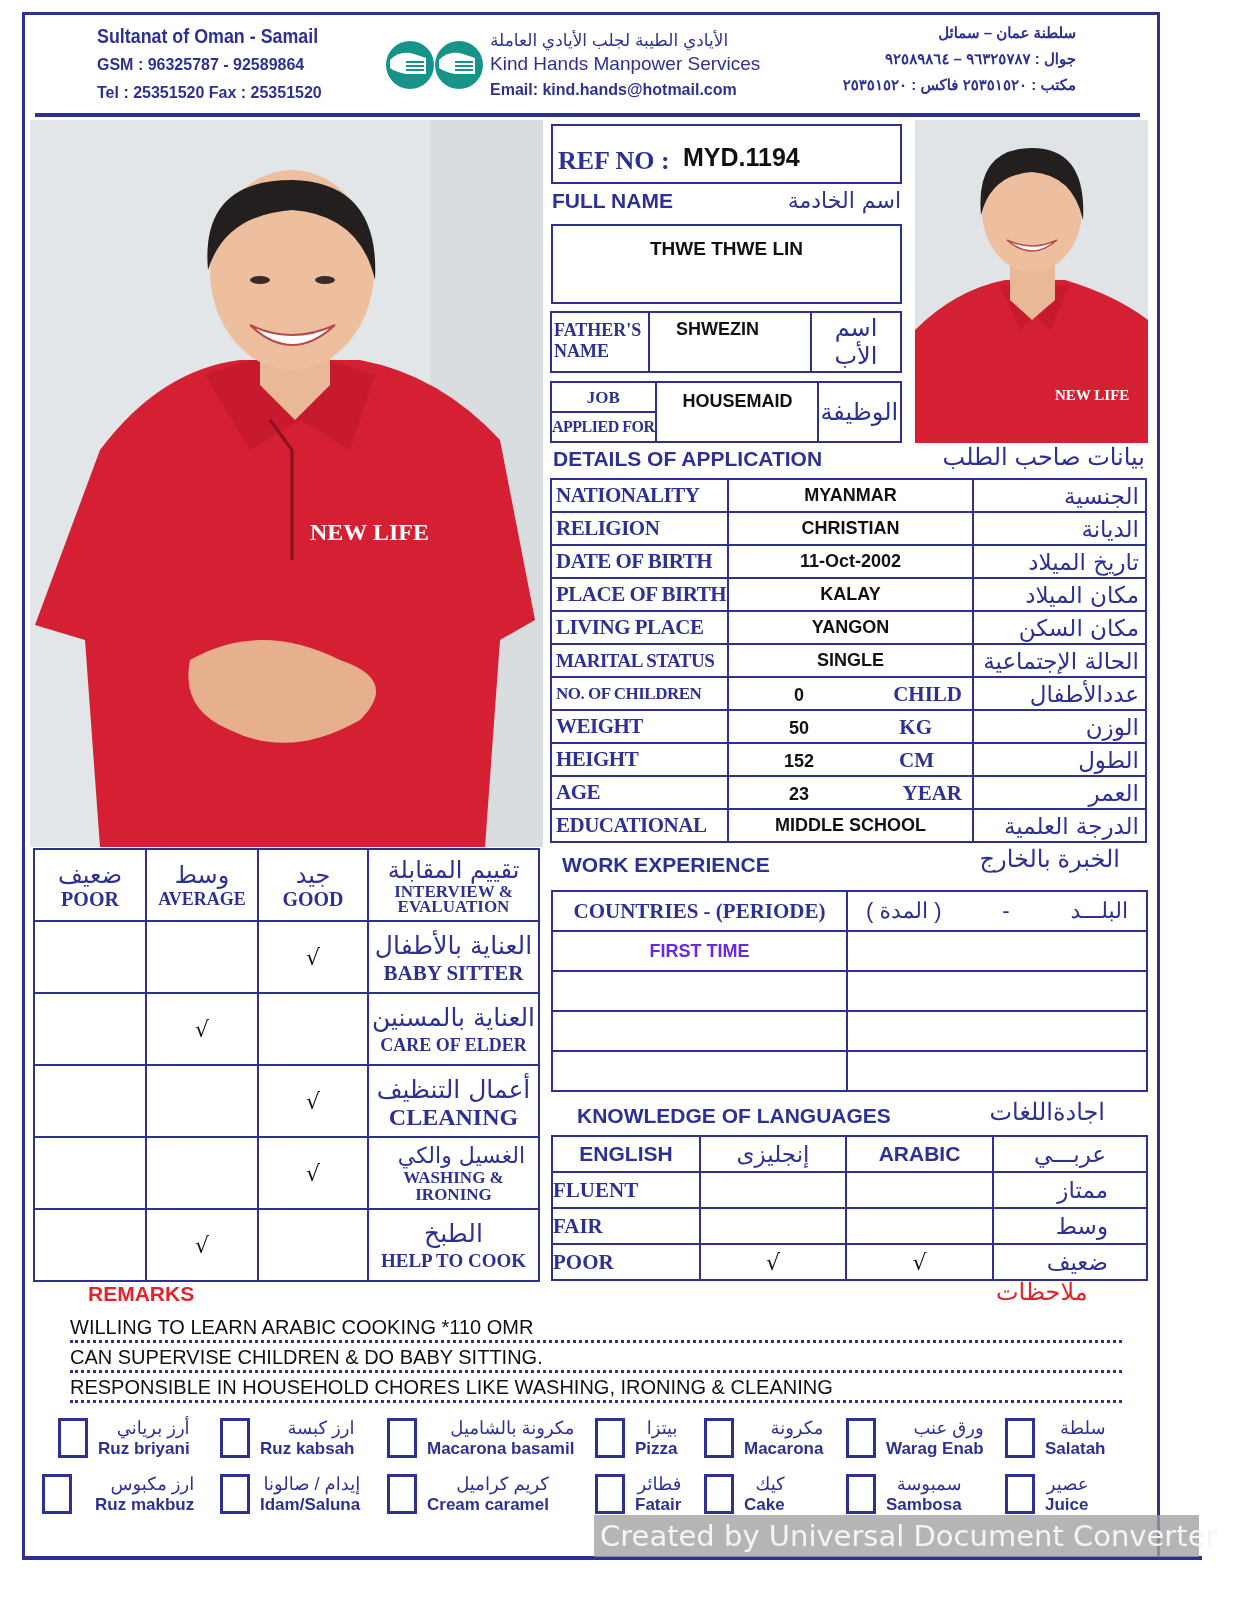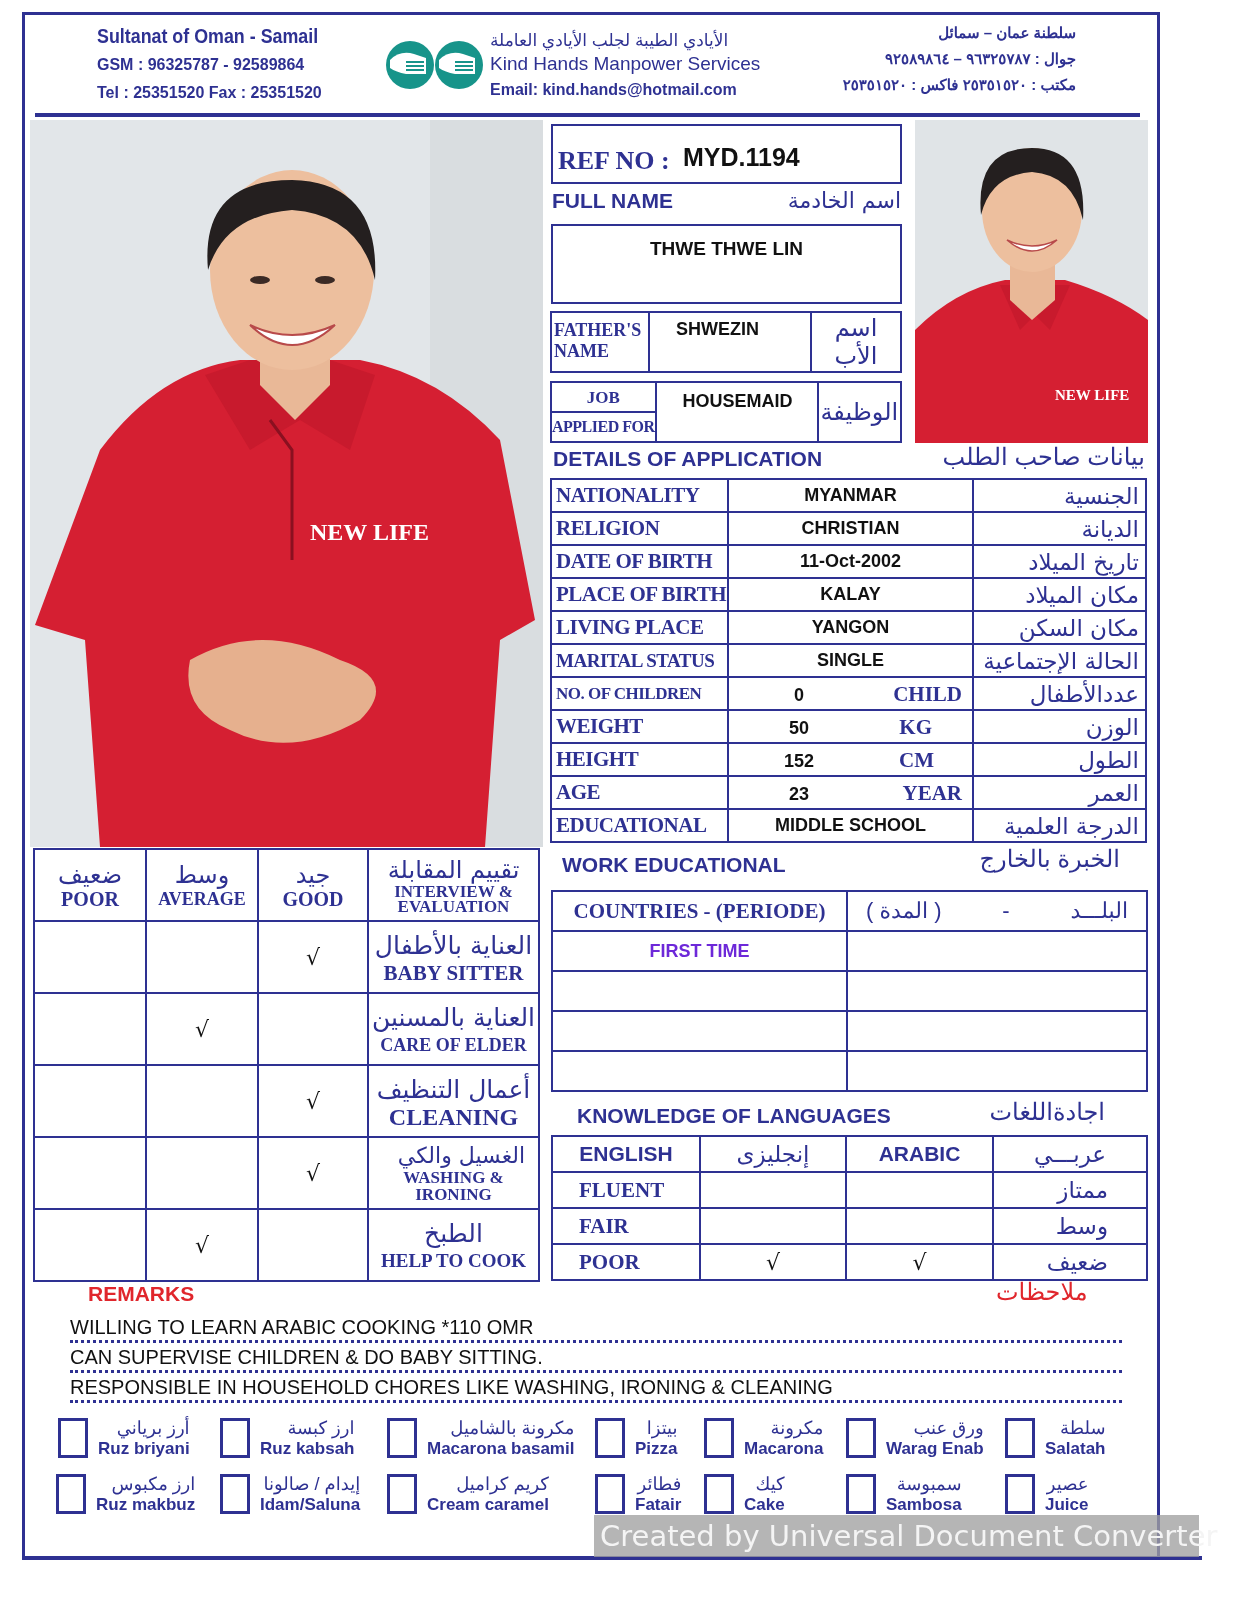--- a/index.html
+++ b/index.html
@@ -77,21 +77,21 @@
   .work td.c1 { width: 295px; text-align: center; }
   .work .hd-en { font-family: "Liberation Serif", serif; font-weight: bold; font-size: 21px; }
   .work .hd-ar { font-size: 22px; direction: rtl; display: flex; justify-content: space-between; padding: 0 18px; }
   .work .cell-val { color: #6d28d9; font-weight: bold; font-size: 18px; }
 
   .lang { left: 551px; top: 1135px; width: 597px; }
   .lang td { height: 36px; }
   .lang .w1 { width: 148px; } .lang .w2 { width: 146px; } .lang .w3 { width: 147px; }
   .lang .hen { font-weight: bold; font-size: 21px; text-align: center; }
   .lang .har { font-size: 23px; text-align: center; direction: rtl; }
-  .lang .len { font-family: "Liberation Serif", serif; font-weight: bold; font-size: 21px; padding-left: 26px; }
+  .lang .len { font-family: "Liberation Serif", serif; font-weight: bold; font-size: 21px; }
   .lang .lar { font-size: 23px; text-align: right; padding-right: 38px; direction: rtl; }
   .lang .chk { text-align: center; }
 
   .remarks-lbl { left: 88px; top: 1282px; font-size: 21px; font-weight: bold; color: #e0262c; }
   .remarks-ar { left: 996px; top: 1278px; font-size: 24px; color: #e0262c; direction: rtl; }
   .rline { position: absolute; left: 70px; width: 1050px; font-size: 20px; color: #111; white-space: nowrap; }
   .dots { position: absolute; left: 70px; width: 1052px; border-bottom: 3px dotted #2e3192; height: 0; }
 
   .food { position: absolute; display: flex; align-items: center; }
   .food .cb { width: 30px; height: 40px; border: 3px solid #2e3192; margin-right: 10px; flex: none; }
@@ -356,21 +356,21 @@
     <td><span class="check">√</span></td>
     <td></td>
     <td>
       <span class="r-ar ar navy">الطبخ</span>
       <span class="r-en navy">HELP TO COOK</span>
     </td>
   </tr>
 </tbody>
   </table>
 
-<div class="sec-title navy" style="left:562px;top:853px;">WORK EDUCATIONAL</div>
+<div class="sec-title navy" style="left:562px;top:853px;">WORK EXPERIENCE</div>
 <div class="sec-ar navy" style="left:965px;top:845px;width:155px;text-align:right;">الخبرة بالخارج</div>
 
 <table class="grid work">
   <tbody>
       <tr>
     <td class="c1 hd-en navy">COUNTRIES - (PERIODE)</td>
     <td class="navy">
       <div class="hd-ar">
         <span>البلـــد</span>
         <span>-</span>
@@ -481,21 +481,21 @@
     </div>
 </div>
 <div class="food" style="left:1005px;top:1417px;">
   <div class="cb"></div>
   <div class="txt">
       <span class="far">سلطة</span>
       <span class="fen">Salatah</span>
     </div>
 </div>
 
-<div class="food" style="left:56px;top:1473px;">
+<div class="food" style="left:42px;top:1473px;gap:13px;">
   <div class="cb"></div>
   <div class="txt">
       <span class="far">ارز مكبوس</span>
       <span class="fen">Ruz makbuz</span>
     </div>
 </div>
 <div class="food" style="left:220px;top:1473px;">
   <div class="cb"></div>
   <div class="txt">
       <span class="far">إيدام / صالونا</span>

